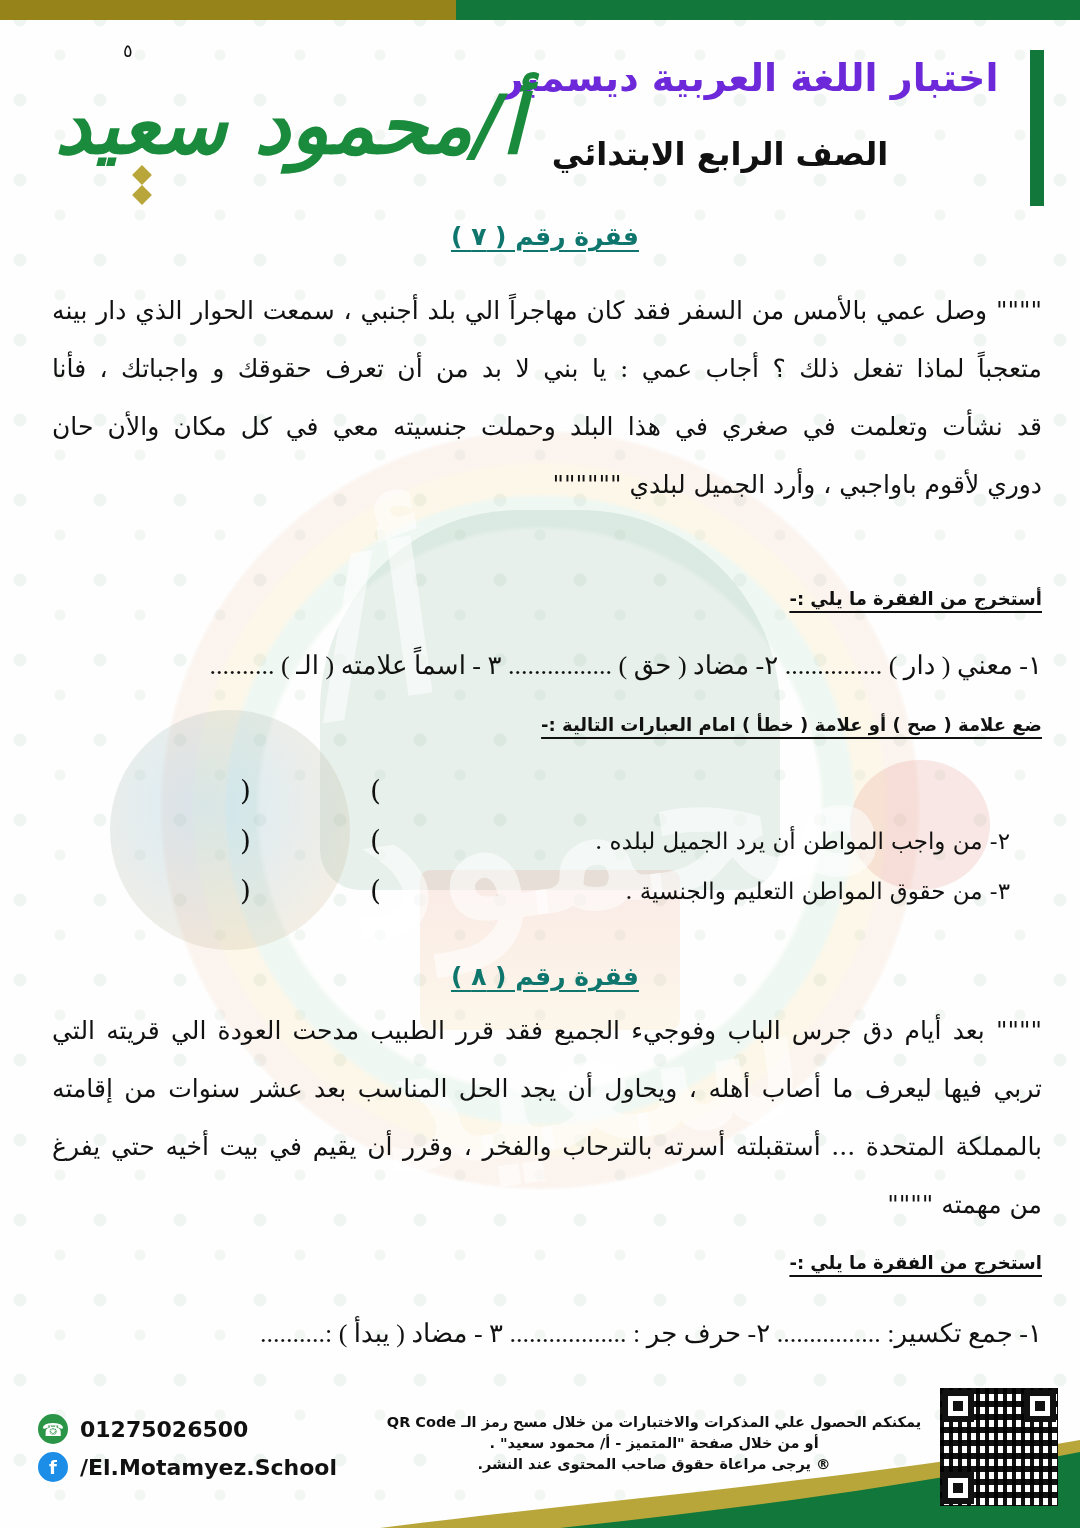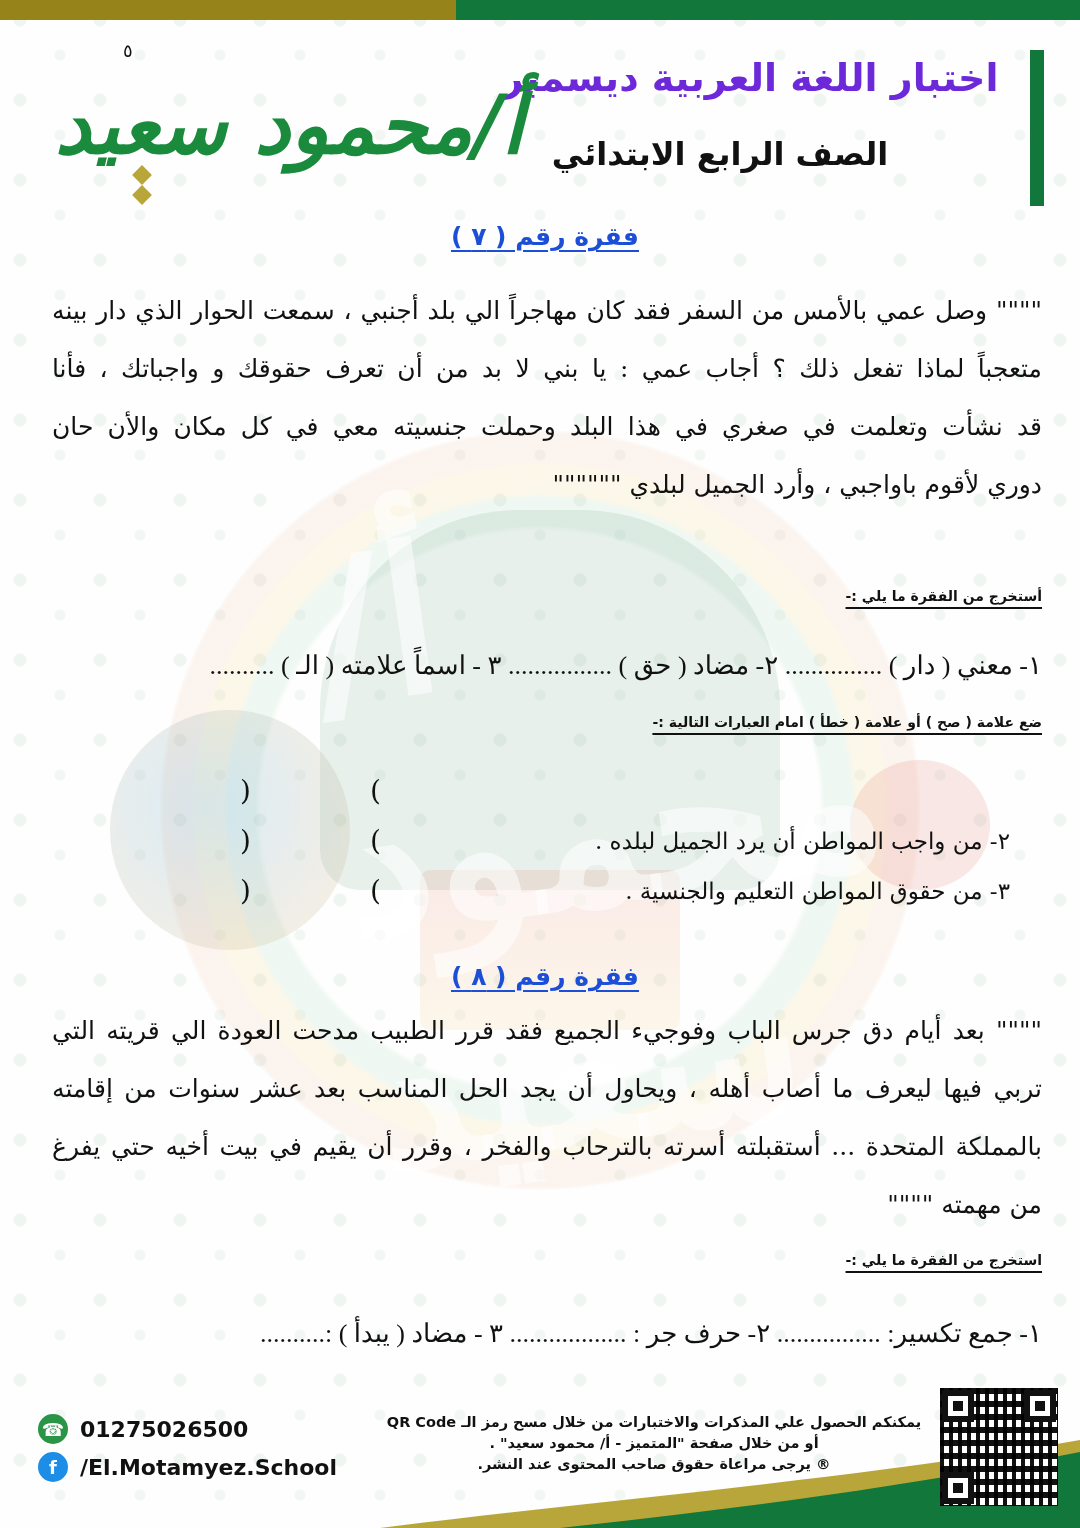--- a/index.html
+++ b/index.html
@@ -69,26 +69,26 @@
       font-family: "DejaVu Serif", serif; font-weight: bold; font-style: italic; white-space: nowrap;
     }
     .logo-dot1, .logo-dot2 { position: absolute; width: 14px; height: 14px; background: #b9a63a; transform: rotate(45deg); }
     .logo-dot1 { left: 80px; top: 128px; }
     .logo-dot2 { left: 80px; top: 148px; }
     .logo-page { position: absolute; left: 68px; top: 0; font-size: 18px; color: #111; font-family: "DejaVu Sans", sans-serif; }
 
     
     .para-heading {
       position: absolute; text-align: center; direction: rtl; z-index: 2;
-      font-family: "DejaVu Sans", sans-serif; font-weight: bold; font-size: 25px; color: #1d4ed8;
+      font-family: "DejaVu Sans", sans-serif; font-weight: bold; font-size: 25px; color: #0f766e;
       text-decoration: underline; text-decoration-thickness: 2px; text-underline-offset: 5px;
     }
     .section-heading {
       position: absolute; right: 38px; direction: rtl; z-index: 2;
-      font-family: "DejaVu Sans", sans-serif; font-weight: bold; font-size: 14px; color: #111;
+      font-family: "DejaVu Sans", sans-serif; font-weight: bold; font-size: 18px; color: #111;
       text-decoration: underline; text-decoration-thickness: 2px; text-underline-offset: 6px;
     }
 
     
     .passage {
       position: absolute; left: 52px; width: 990px; direction: rtl; text-align: justify; text-align-last: right;
       font-size: 25px; line-height: 58px; z-index: 2; font-family: "DejaVu Serif", serif;
     }
     .passage-line { display: block; text-align: justify; text-align-last: justify; white-space: nowrap; overflow: hidden; }
     .passage-line.last { text-align-last: right; }

